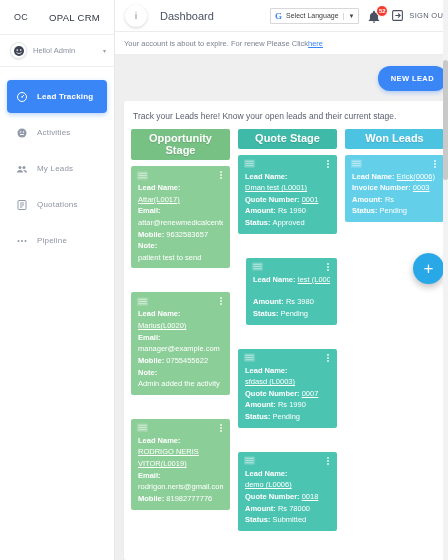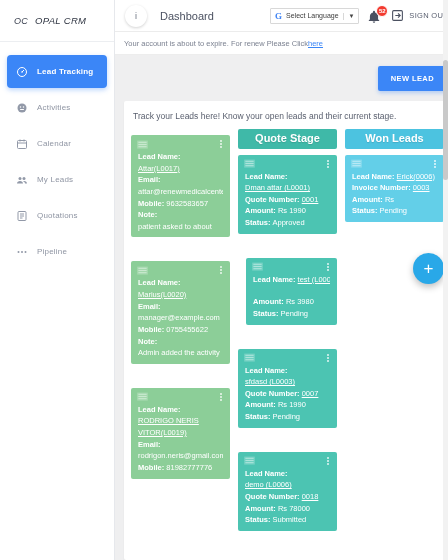--- a/index.html
+++ b/index.html
@@ -12,22 +12,22 @@
   .app { display: flex; width: 448px; height: 560px; position: relative; }
 
   
   .sidebar {
     width: 115px; height: 560px; background: #ffffff;
     border-right: 1px solid #e6e8ec;
     display: flex; flex-direction: column;
     flex: 0 0 115px;
   }
   .brand {
-    height: 42px; display: flex; align-items: center; gap: 7px;
-    padding: 0 0 0 14px; border-bottom: 1px solid #eceef1; font-style: italic;
+    height: 35px; display: flex; align-items: center; gap: 21px;
+    padding: 0 0 0 14px; border-bottom: 1px solid #eceef1;
   }
   .brand-mark { font-size: 9px; color: #3d4352; letter-spacing: .3px; }
   .brand-name { font-size: 9.5px; color: #2f3542; letter-spacing: .3px; }
 
   .userbox {
     height: 32px; display: flex; align-items: center; gap: 6px;
     padding: 0 8px 0 10px; border-bottom: 1px solid #eceef1;
   }
   .avatar {
     width: 17px; height: 17px; border-radius: 50%;
@@ -87,21 +87,21 @@
 
   .notice {
     height: 23px; background: #fff; display: flex; align-items: center;
     padding-left: 9px; font-size: 7.5px; color: #7c8291;
     border-bottom: 1px solid #ededed;
   }
   .notice a { color: #3b86f7; text-decoration: underline; }
 
   .actionbar { height: 46px; display: flex; align-items: center; justify-content: flex-end; padding-right: 10px; }
   .new-lead {
-    background: #3b86f7; color: #fff; border: none; border-radius: 2px;
+    background: #3b86f7; color: #fff; border: none; border-radius: 12px;
     font-size: 7.5px; font-weight: bold; letter-spacing: .4px;
     padding: 8px 13px; cursor: pointer; font-family: inherit;
     box-shadow: 0 2px 4px rgba(59,134,247,.35);
   }
 
   
   .board-card {
     background: #fff; margin: 0 6px 0 9px; border-radius: 2px;
     flex: 1; overflow: hidden; display: flex; flex-direction: column;
     box-shadow: 0 1px 2px rgba(0,0,0,.06);
@@ -143,44 +143,49 @@
 </head>
 <body>
 
 <div class="app">
 
   <aside class="sidebar">
     <div class="brand">
       <span class="brand-mark">OC</span>
       <span class="brand-name">OPAL CRM</span>
     </div>
+    <div class="userbox">
+      <span class="avatar">
+        <svg viewBox="0 0 24 24" width="12" height="12" fill="#3d4352" aria-hidden="true">
+          <circle cx="12" cy="12" r="10"></circle>
+            <circle cx="8.6" cy="10" r="1.7" fill="#fff"></circle>
+            <circle cx="15.4" cy="10" r="1.7" fill="#fff"></circle>
+          <path d="M7.5 15.5c2.8 2 6.2 2 9 0" stroke="#fff" stroke-width="1.6" fill="none" stroke-linecap="round"></path>
+        </svg>
+      </span>
+      <span class="userbox-name">Hello! Admin</span>
+      <span class="caret">▾</span>
+    </div>
     <nav class="nav">
       <div class="nav-item active">
         <svg class="ico" viewBox="0 0 24 24" fill="none" stroke="currentColor" stroke-width="2">
           <circle cx="12" cy="12" r="9"></circle>
             <path d="M12 12l4-4"></path>
             <circle cx="12" cy="12" r="1.6" fill="currentColor" stroke="none"></circle>
         </svg>
         <span class="nav-label">Lead Tracking</span>
       </div>
       <div class="nav-item">
         <svg class="ico" viewBox="0 0 24 24" fill="currentColor">
           <circle cx="12" cy="12" r="9"></circle>
             <circle cx="9" cy="10" r="1.5" fill="#fff"></circle>
             <circle cx="15" cy="10" r="1.5" fill="#fff"></circle>
             <rect x="8" y="14" width="8" height="2" rx="1" fill="#fff"></rect>
         </svg>
         <span class="nav-label">Activities</span>
-      </div>
-      <div class="nav-item">
-        <svg class="ico" viewBox="0 0 24 24" fill="none" stroke="currentColor" stroke-width="2">
-          <rect x="3" y="5" width="18" height="16" rx="2"></rect>
-            <path d="M3 10h18M8 3v4M16 3v4"></path>
-        </svg>
-        <span class="nav-label">Calendar</span>
       </div>
       <div class="nav-item">
         <svg class="ico" viewBox="0 0 24 24" fill="currentColor">
           <circle cx="8" cy="9" r="3"></circle>
             <circle cx="16" cy="9" r="3"></circle>
             <path d="M2 19c0-3.3 2.7-5 6-5s6 1.7 6 5zM13.5 14.3c2.6.4 4.5 2.1 4.5 4.7h4c0-3-2.4-4.8-5.5-5-1 0-2 .1-3 .3z"></path>
         </svg>
         <span class="nav-label">My Leads</span>
       </div>
       <div class="nav-item">
@@ -233,20 +238,21 @@
     </div>
 
     <div class="actionbar">
       <button class="new-lead">NEW LEAD</button>
     </div>
 
     <div class="board-card">
       <div class="board-sub">Track your Leads here! Know your open leads and their current stage.</div>
       <div class="columns" id="columns">
           <div class="col">
+            <div class="col-head" style="background: rgb(118, 193, 131);">Opportunity Stage</div>
             <div class="col-body">
               <div class="lead-card" style="background: rgb(140, 206, 152);">
                 <div class="card-top">
                   <svg class="grip" viewBox="0 0 16 12" fill="#fff">
                     <rect x="0" y="0" width="16" height="12" rx="1" opacity=".35"></rect>
                     <rect x="2" y="2" width="12" height="1.6"></rect>
                     <rect x="2" y="5.2" width="12" height="1.6"></rect>
                     <rect x="2" y="8.4" width="12" height="1.6"></rect>
                   </svg>
                   <span class="dots">
@@ -255,21 +261,21 @@
                     <i></i>
                   </span>
                 </div>
                 <div class="card-body">
                   <div class="fld"><span>Lead Name:</span></div>
                   <div class="fld"><span class="link">Attar(L0017)</span></div>
                   <div class="fld"><span>Email:</span></div>
                   <div class="fld"><span class="v">attar@renewmedicalcenter</span></div>
                   <div class="fld"><span>Mobile:</span> <span class="v">9632583657</span></div>
                   <div class="fld"><span>Note:</span></div>
-                  <div class="fld"><span class="v">patient asked to about</span></div>
+                  <div class="fld"><span class="v">patient test to send</span></div>
                 </div>
               </div>
               <div class="lead-card" style="background: rgb(140, 206, 152);">
                 <div class="card-top">
                   <svg class="grip" viewBox="0 0 16 12" fill="#fff">
                     <rect x="0" y="0" width="16" height="12" rx="1" opacity=".35"></rect>
                     <rect x="2" y="2" width="12" height="1.6"></rect>
                     <rect x="2" y="5.2" width="12" height="1.6"></rect>
                     <rect x="2" y="8.4" width="12" height="1.6"></rect>
                   </svg>
@@ -325,21 +331,21 @@
                     <rect x="2" y="8.4" width="12" height="1.6"></rect>
                   </svg>
                   <span class="dots">
                     <i></i>
                     <i></i>
                     <i></i>
                   </span>
                 </div>
                 <div class="card-body">
                   <div class="fld"><span>Lead Name:</span></div>
-                  <div class="fld"><span class="link">Dman attar (L0001)</span></div>
+                  <div class="fld"><span class="link">Dman test (L0001)</span></div>
                   <div class="fld"><span>Quote Number:</span> <span class="link">0001</span></div>
                   <div class="fld"><span>Amount:</span> <span class="v">Rs 1990</span></div>
                   <div class="fld"><span>Status:</span> <span class="v">Approved</span></div>
                 </div>
               </div>
               <div class="lead-card" style="background: rgb(76, 196, 178); margin-left: 8px;">
                 <div class="card-top">
                   <svg class="grip" viewBox="0 0 16 12" fill="#fff">
                     <rect x="0" y="0" width="16" height="12" rx="1" opacity=".35"></rect>
                     <rect x="2" y="2" width="12" height="1.6"></rect>

